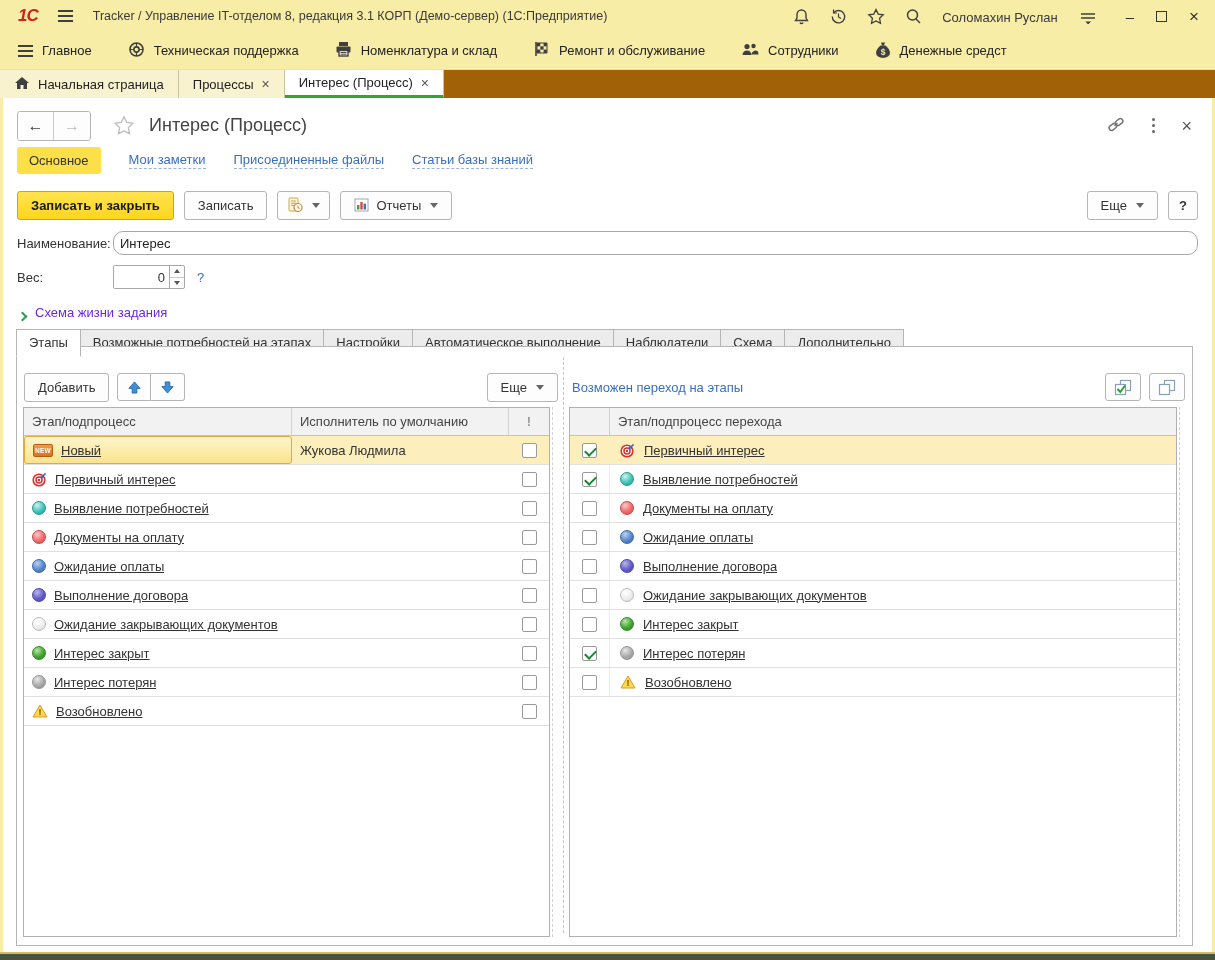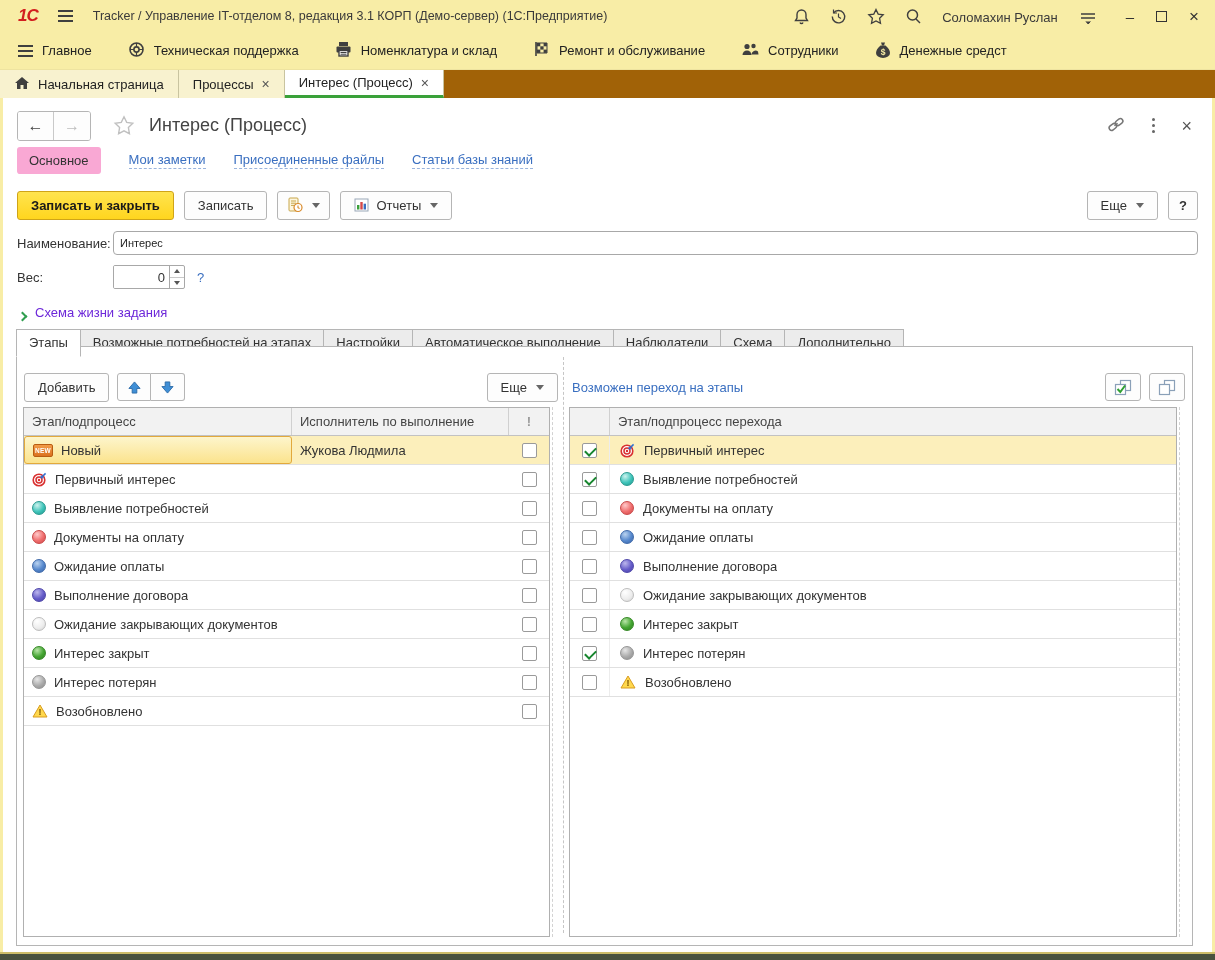--- a/index.html
+++ b/index.html
@@ -38,35 +38,35 @@
   .navgrp .nbtn:first-child { border-right:1px solid #c9c9c9; color:#444; }
   .navgrp .nbtn.dis { color:#bdbdbd; }
   .doc-star { margin:0 14px 0 22px; display:inline-flex; }
   .doc-title { font-size:18px; color:#444; }
   .hdr-right { margin-left:auto; display:flex; align-items:center; gap:26px; padding-right:6px; }
   .kebab { display:inline-flex; flex-direction:column; gap:3px; cursor:pointer; }
   .kebab i { width:3px; height:3px; background:#666; border-radius:50%; }
   .hclose { font-size:18px; color:#555; cursor:pointer; line-height:1; }
 
   .doc-nav { margin:2px 14px 0 14px; height:30px; display:flex; align-items:center; gap:28px; }
-  .pill { background:#f9a8d4; border-radius:3px; padding:6px 12px; color:#333; cursor:pointer; }
+  .pill { background:#fde047; border-radius:3px; padding:6px 12px; color:#333; cursor:pointer; }
   .dlink { color:#3a6fc0; border-bottom:1px dashed #9ab4dd; cursor:pointer; padding-bottom:1px; }
 
   .doc-toolbar { margin:15px 14px 0 14px; height:30px; display:flex; align-items:center; gap:10px; }
   .btn { display:inline-flex; align-items:center; gap:7px; background:#fdfdfd; border:1px solid #b5b5b5; border-radius:3px; height:29px; padding:0 13px; cursor:pointer; color:#333; white-space:nowrap; }
   .btn.primary { background:linear-gradient(#ffe44f,#ffd51e); border-color:#cfa418; font-weight:bold; color:#1a1a1a; }
   .caret { width:0; height:0; border-left:4px solid transparent; border-right:4px solid transparent; border-top:5px solid #666; margin-left:2px; }
   .tb-spacer { flex:1; }
   .btn.square { padding:0 10px; font-weight:bold; }
 
   .field-row { margin:0 14px; display:flex; align-items:center; }
   .frow-name { margin-top:10px; height:26px; }
   .frow-weight { margin-top:8px; height:26px; }
   .flabel { width:96px; flex:0 0 96px; color:#333; }
-  .tinput { flex:1; height:24px; border:1px solid #a8a8a8; border-radius:4px; padding:0 6px; font-family:"Liberation Sans",sans-serif; font-size:11px; color:#222; }
+  .tinput { flex:1; height:24px; border:1px solid #a8a8a8; border-radius:10px; padding:0 6px; font-family:"Liberation Sans",sans-serif; font-size:13px; color:#222; }
   .numbox { display:flex; width:72px; height:24px; border:1px solid #a8a8a8; border-radius:2px; overflow:hidden; }
   .numval { flex:1; display:flex; align-items:center; justify-content:flex-end; padding-right:4px; background:#fff; }
   .spinner { width:15px; border-left:1px solid #a8a8a8; display:flex; flex-direction:column; }
   .spinner span { flex:1; display:flex; align-items:center; justify-content:center; cursor:pointer; }
   .spinner span:first-child { border-bottom:1px solid #c9c9c9; }
   .sp-up { width:0;height:0;border-left:3px solid transparent;border-right:3px solid transparent;border-bottom:4px solid #555; }
   .sp-dn { width:0;height:0;border-left:3px solid transparent;border-right:3px solid transparent;border-top:4px solid #555; }
   .help-q { color:#3a6fc0; margin-left:12px; cursor:pointer; }
 
   .scheme-row { margin:12px 14px 0 16px; height:18px; display:flex; align-items:flex-end; gap:9px; color:#6d28d9; cursor:pointer; }
@@ -108,21 +108,21 @@
   .trow.selected { background:#fcefbb; }
   .trow.selected .c1 { background:linear-gradient(#fdf5cc,#fbe38d); border:1px solid #e2a93c; border-radius:3px; }
 
   .cbcell { flex:0 0 40px; display:flex; align-items:center; justify-content:center; align-self:stretch; border-right:1px solid #ececec; }
   .clabel { flex:1; display:flex; align-items:center; gap:9px; padding:0 10px; min-width:0; }
   .hcb { flex:0 0 40px; align-self:stretch; border-right:1px solid #d0d0d0; }
 
   .cb { width:15px; height:15px; background:#fff; border:1px solid #9a9a9a; border-radius:2px; position:relative; display:inline-block; }
   .cb.checked::after { content:""; position:absolute; left:2px; top:3px; width:9px; height:5px; border-left:2.5px solid #17862e; border-bottom:2.5px solid #17862e; transform:rotate(-45deg); }
 
-  .lbl { white-space:nowrap; overflow:hidden; text-overflow:ellipsis; }
+  .lbl { white-space:nowrap; overflow:hidden; text-overflow:ellipsis;text-decoration:underline; }
 
   
   .sph { width:14px; height:14px; border-radius:50%; display:inline-block; flex:0 0 14px; }
   .sph.teal   { background:radial-gradient(circle at 35% 28%, #cdf2ee, #3fc4ba 55%, #1e968c); border:1px solid #2a9a90; }
   .sph.red    { background:radial-gradient(circle at 35% 28%, #ffc9c9, #ef6d6d 55%, #cf4848); border:1px solid #c94848; }
   .sph.blue   { background:radial-gradient(circle at 35% 28%, #b9d2ef, #5688cd 55%, #3a64a6); border:1px solid #3f6aaa; }
   .sph.indigo { background:radial-gradient(circle at 35% 28%, #bcb6ec, #655cc9 55%, #4a42a6); border:1px solid #4f47aa; }
   .sph.white  { background:radial-gradient(circle at 35% 28%, #ffffff, #ececec 60%, #cfcfcf); border:1px solid #bdbdbd; }
   .sph.green  { background:radial-gradient(circle at 35% 28%, #b9e5a8, #44a532 55%, #2e7f20); border:1px solid #368a26; }
   .sph.gray   { background:radial-gradient(circle at 35% 28%, #e6e6e6, #ababab 55%, #8a8a8a); border:1px solid #969696; }
@@ -382,21 +382,21 @@
         <span class="tb-spacer"></span>
         <span class="btn">
           <span>Еще</span>
             <span class="caret"></span>
         </span>
       </div>
       <div class="table-area">
         <div class="dtable">
           <div class="thead">
             <span class="hc hc1">Этап/подпроцесс</span>
-            <span class="hc hc2">Исполнитель по выполнение</span>
+            <span class="hc hc2">Исполнитель по умолчанию</span>
             <span class="hc hc3">!</span>
           </div>
           <div class="tbody">
 
             <div class="trow selected">
               <div class="c1">
                   <span class="newbadge">NEW</span>
                   <span class="lbl">Новый</span>
                 </div>
               <div class="c2">Жукова Людмила</div>

